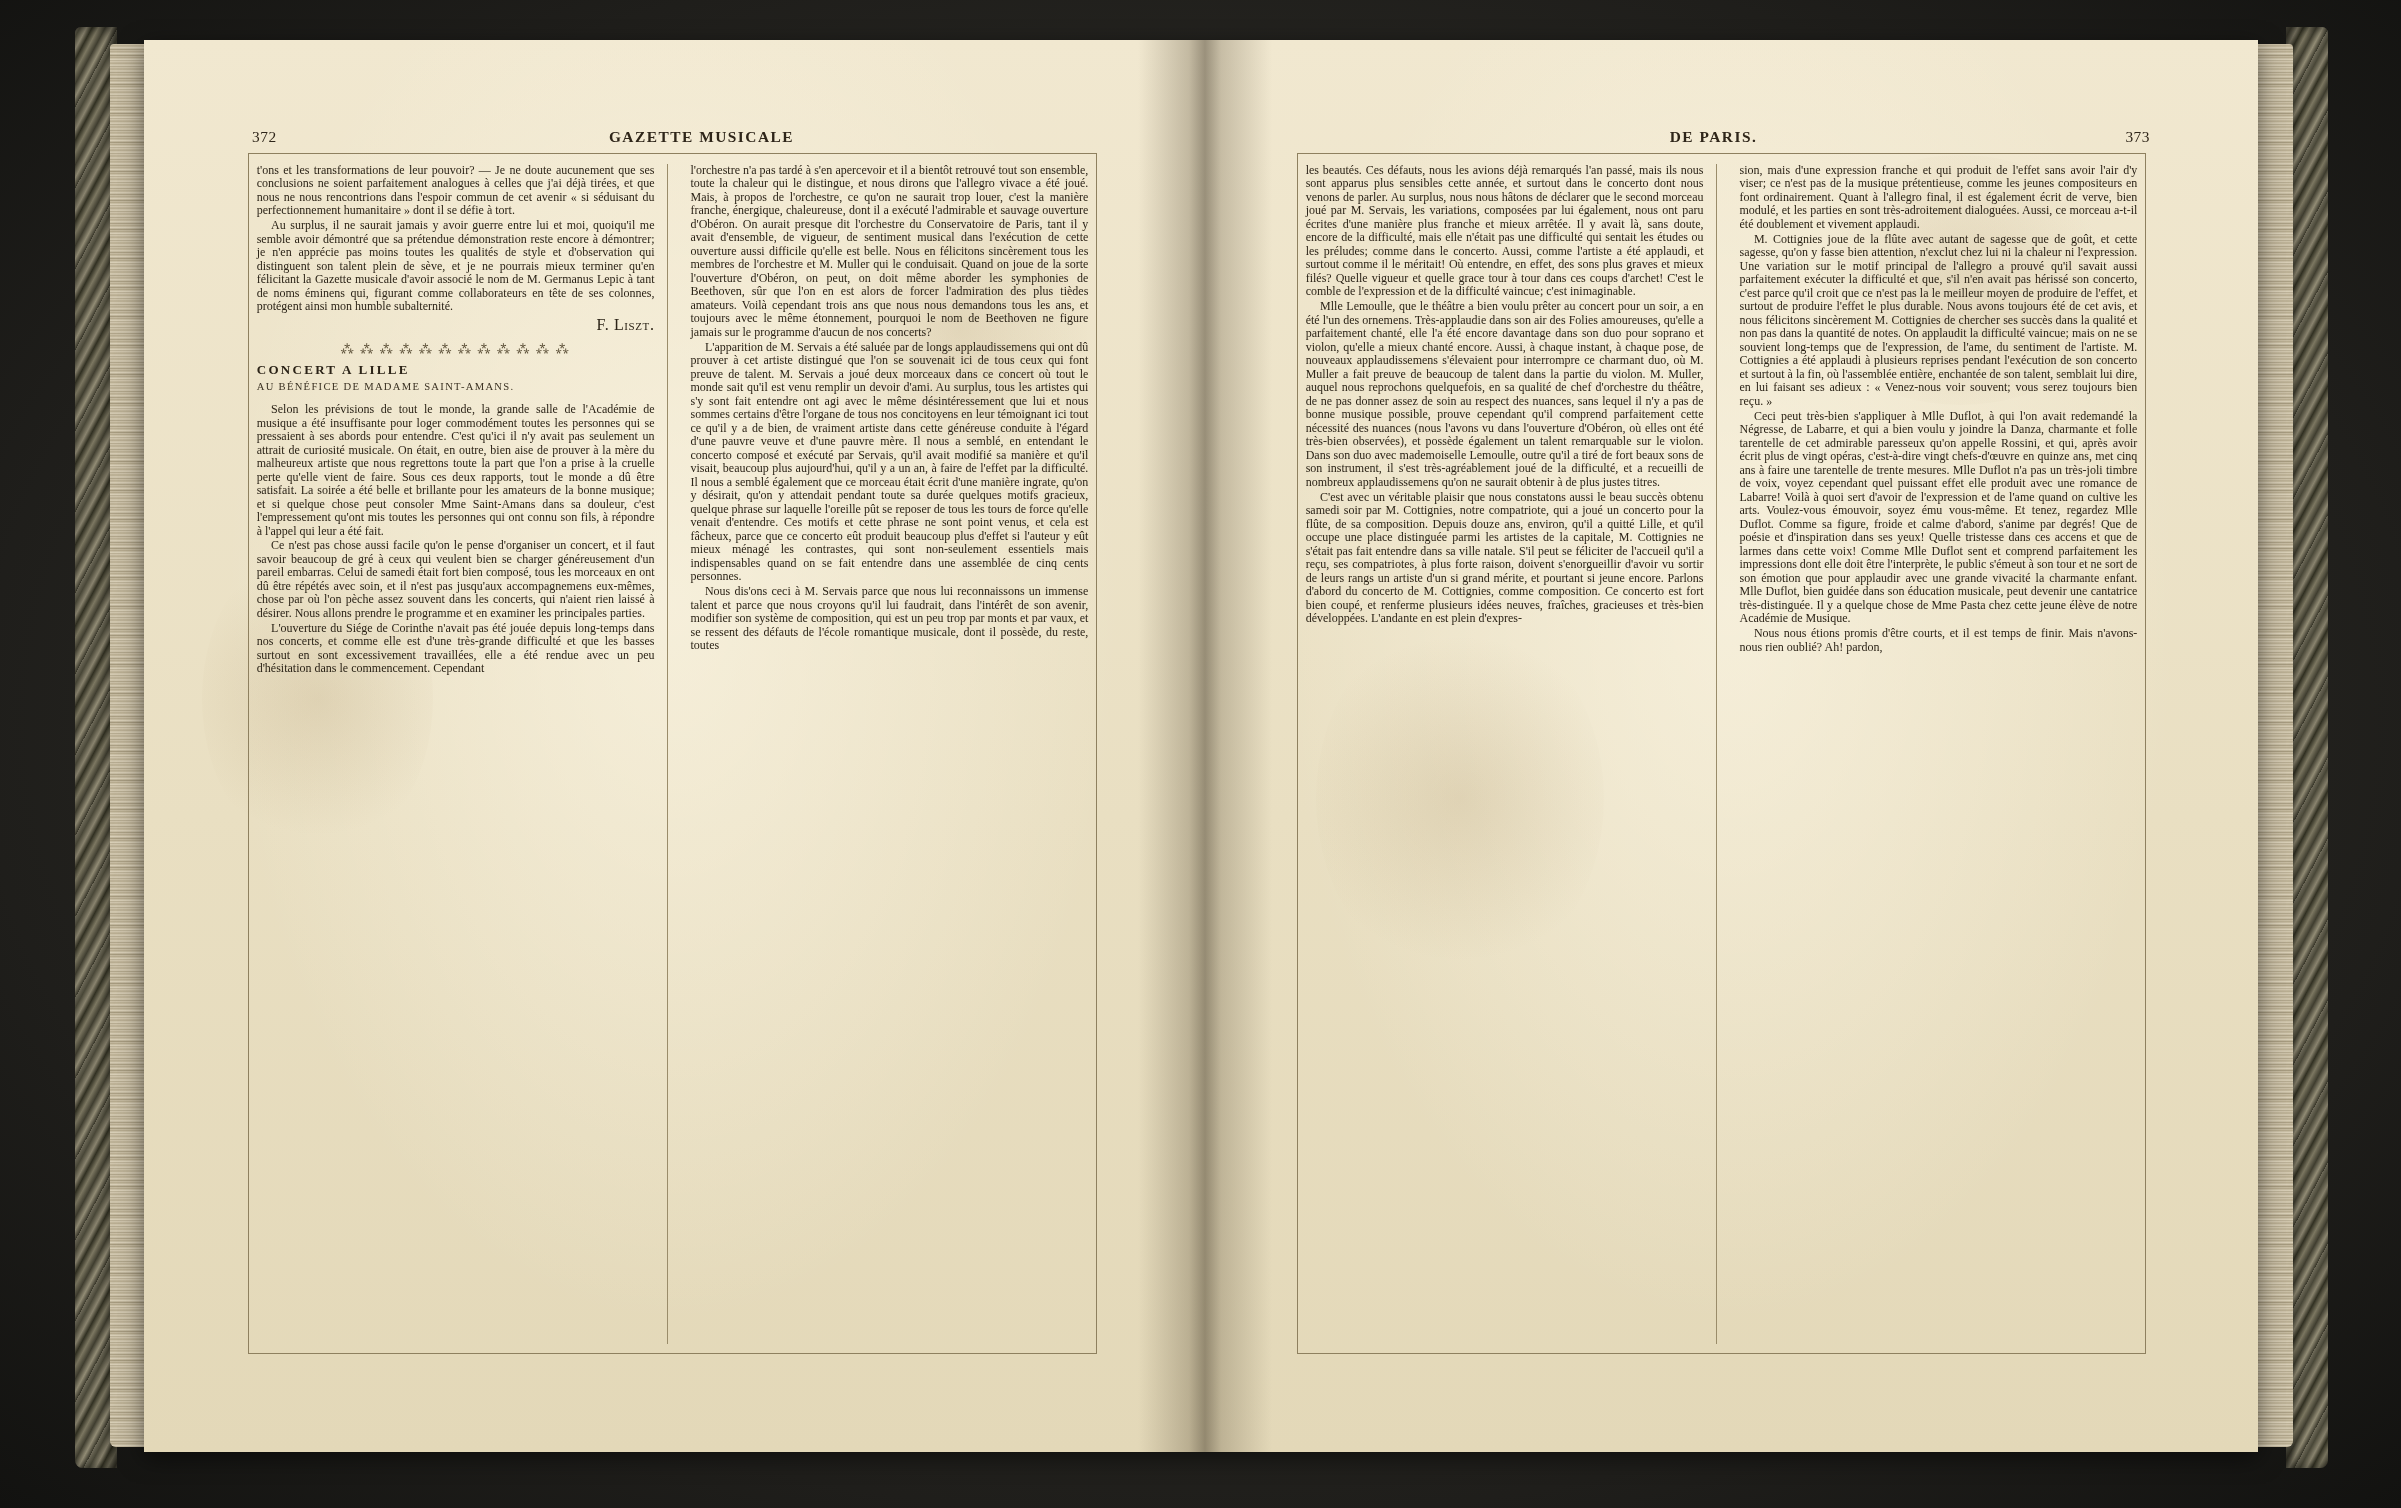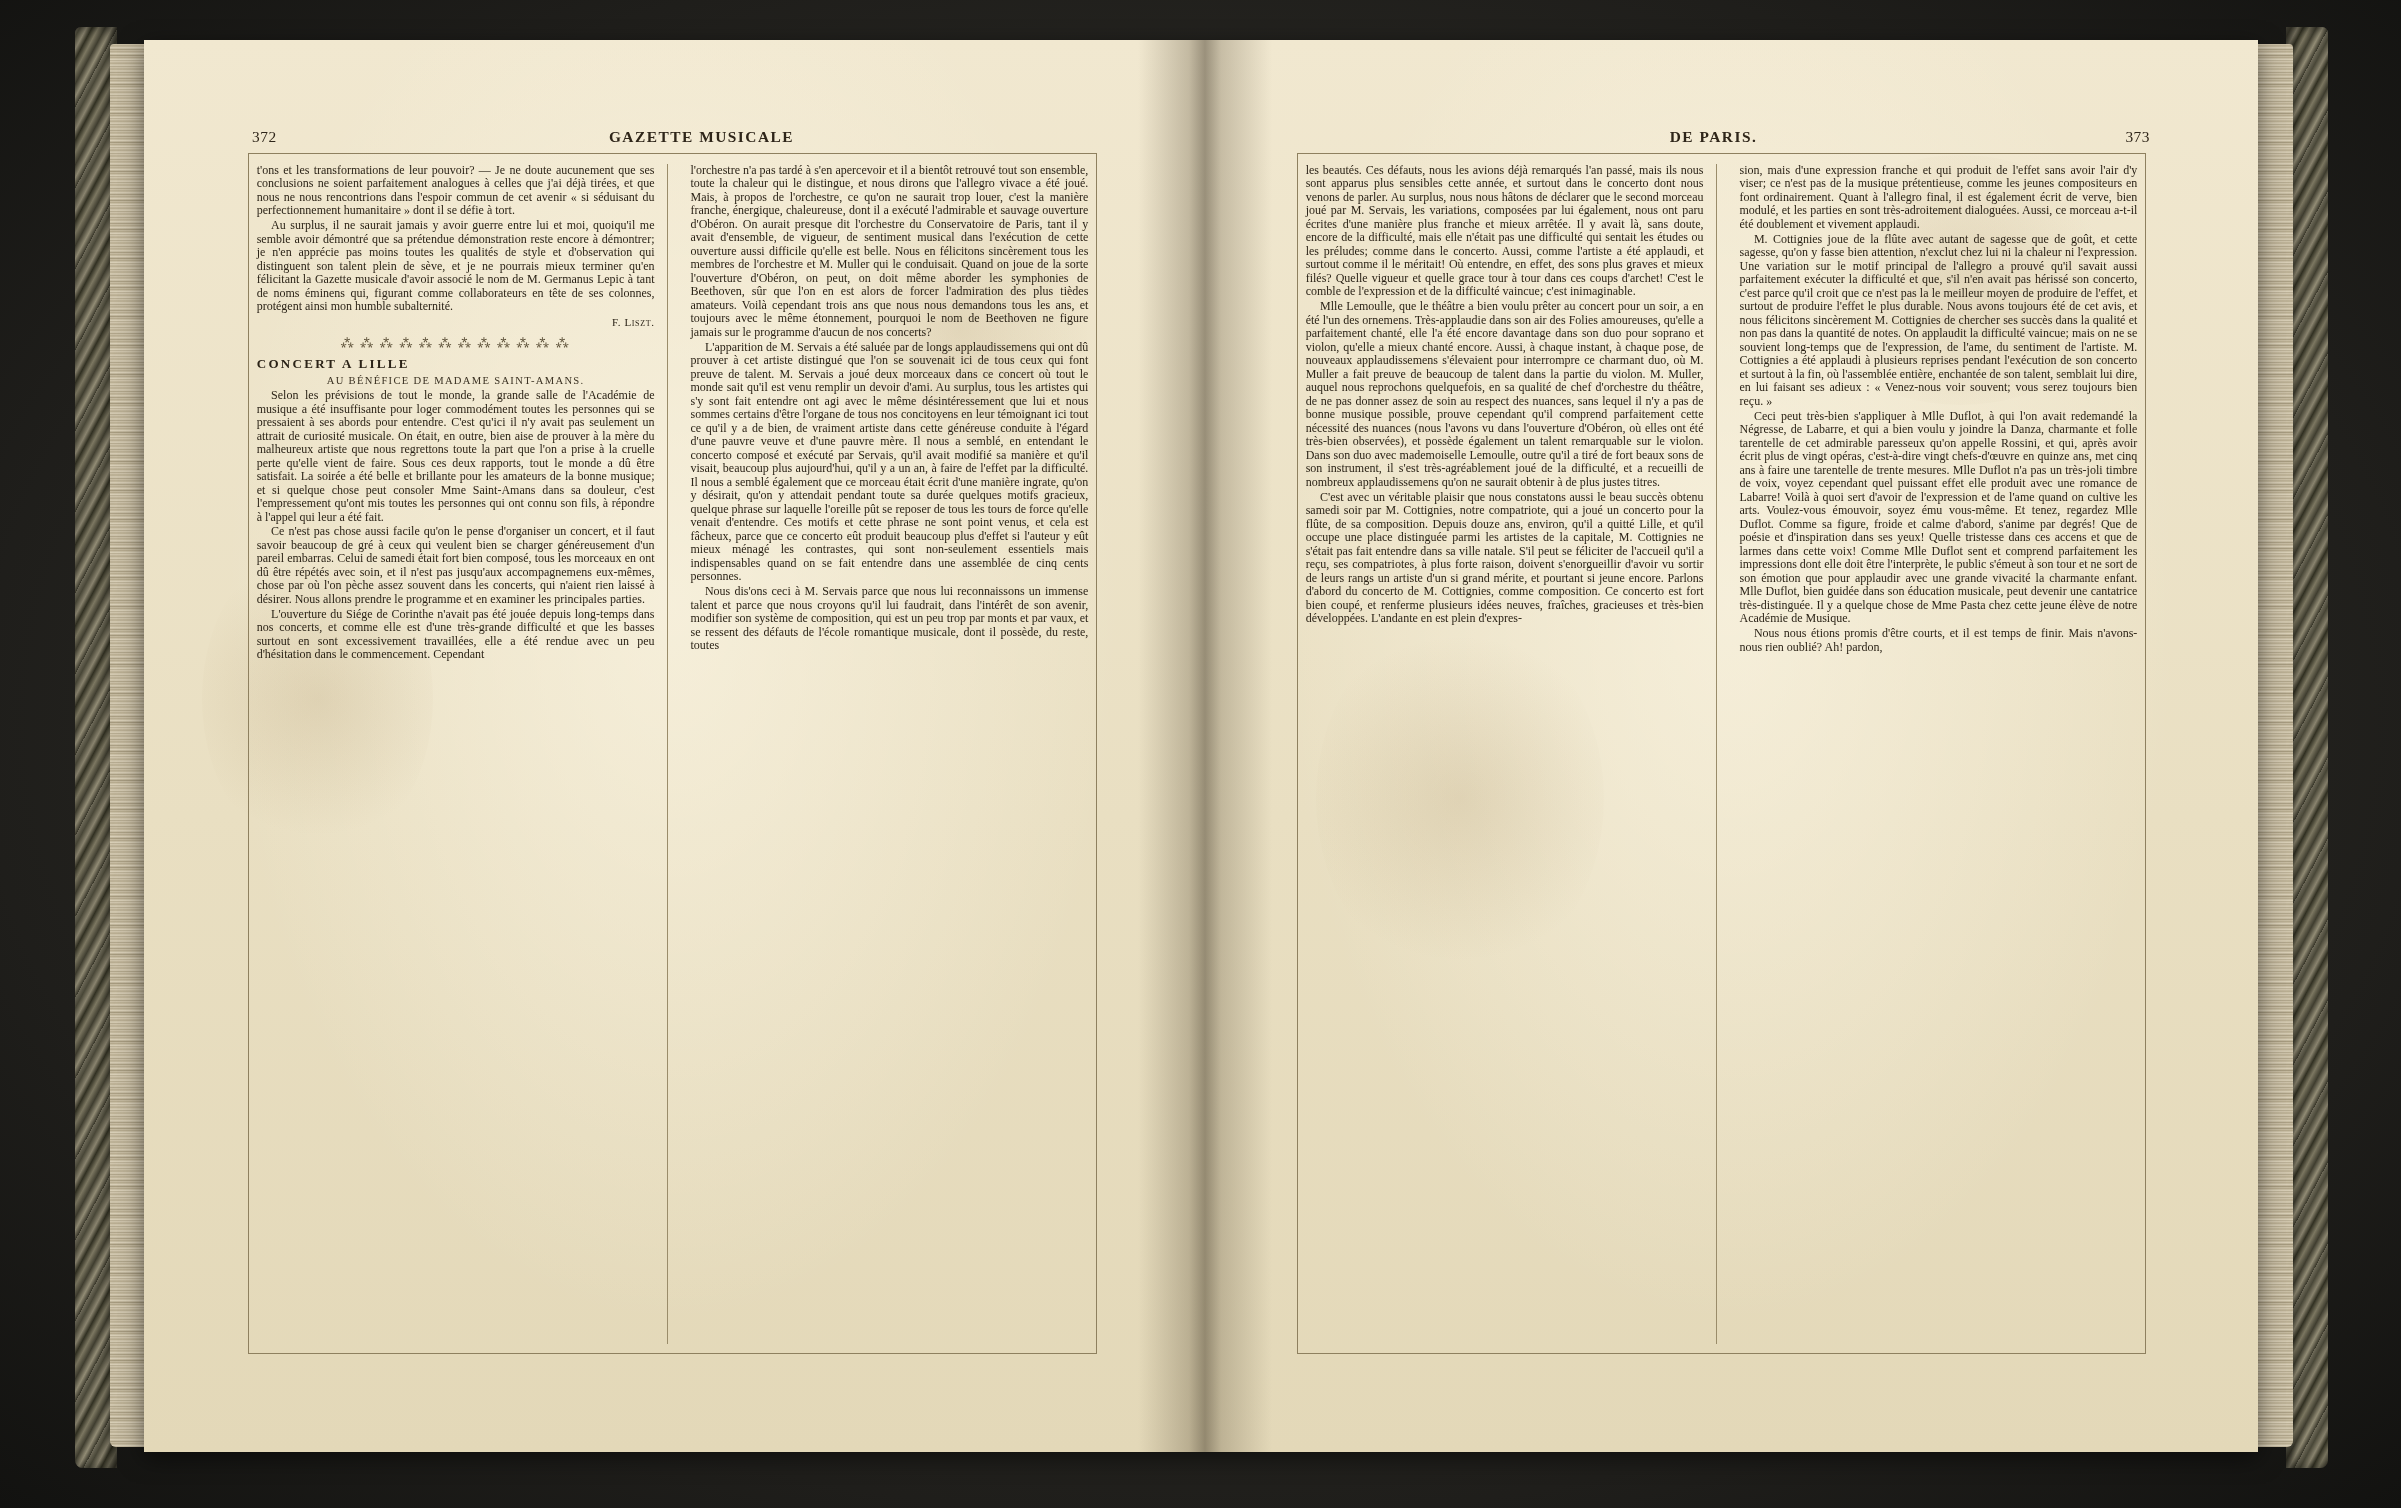--- a/index.html
+++ b/index.html
@@ -170,21 +170,21 @@
     line-height: 13.5px;
     text-align: justify;
     color: #2b2317;
     font-family: "Liberation Serif", serif;
     hyphens: auto;
   }
   p.par.noind { text-indent: 0; }
   .sig {
     text-align: right;
     font-variant: small-caps;
-    font-size: 11px;
+    font-size: 16px;
     letter-spacing: 0.6px;
     margin: 1.9px 0 5.8px 0;
     color: #2b2317;
   }
   .orn {
     text-align: center;
     font-size: 11.5px;
     letter-spacing: 1.9px;
     color: #5c5038;
     margin: 6.7px 0 6.7px 0;
@@ -192,25 +192,25 @@
   .sechead {
     text-align: left;
     font-size: 13px;
     font-weight: 700;
     letter-spacing: 2.3px;
     font-variant: small-caps;
     margin: 5.8px 0 2.9px 0;
     color: #2b2317;
   }
   .subhead {
-    text-align: center;
+    text-align: left;
     font-size: 10.6px;
     letter-spacing: 1.3px;
     font-variant: small-caps;
-    margin: 0 0 3px 0;
+    margin: 0 0 11px 0;
     color: #3a3122;
   }
 </style>
 </head>
 <body>
 
 <div class="scene">
   <div class="bg-vignette"></div>
 
   <div class="book">

